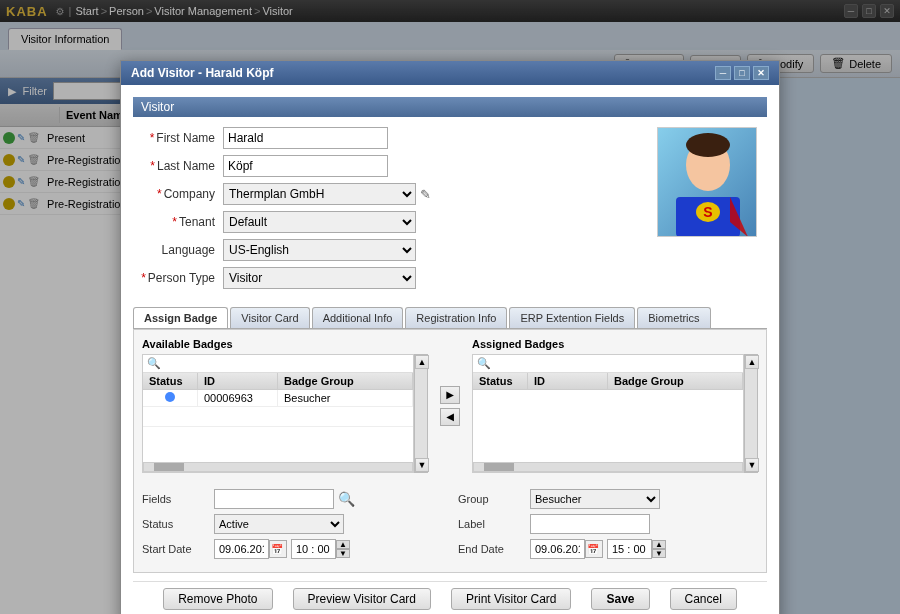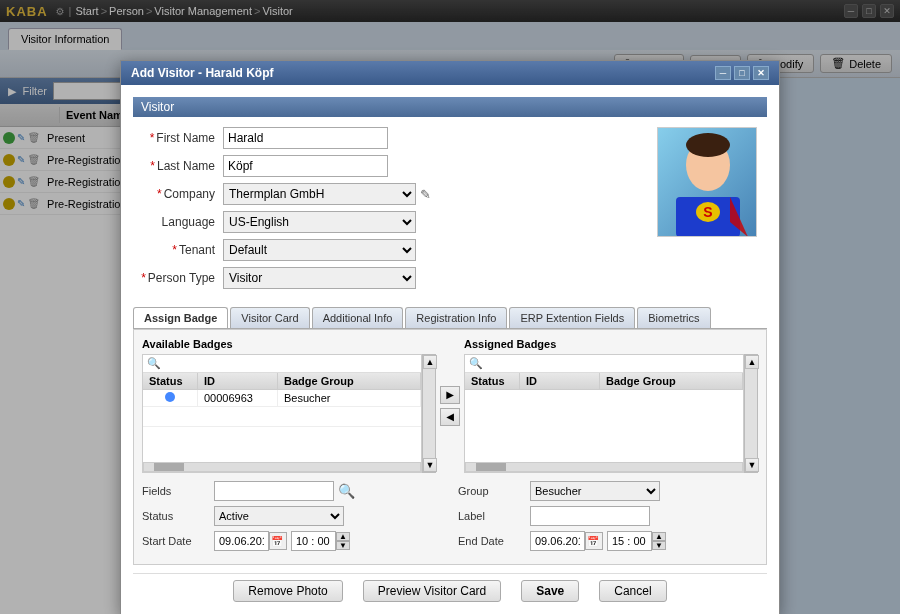--- a/index.html
+++ b/index.html
@@ -61,21 +61,21 @@
     .photo-area { width: 110px; }
     .photo-box { width: 100px; height: 110px; background: #eee; border: 1px solid #ccc; overflow: hidden; display: flex; align-items: center; justify-content: center; }
 
     
     .inner-tabs { display: flex; margin-bottom: 0; border-bottom: 1px solid #aaa; }
     .inner-tab { background: linear-gradient(to bottom, #e8eef5, #d0d8e5); border: 1px solid #aaa; border-bottom: none; padding: 4px 10px; font-size: 11px; cursor: pointer; border-radius: 3px 3px 0 0; margin-right: 2px; color: #333; }
     .inner-tab.active { background: #fff; font-weight: bold; }
 
     
     .badge-section { background: #f5f5f5; border: 1px solid #ccc; padding: 8px; margin-top: 0; }
-    .badge-panels { display: flex; margin-bottom: 8px; }
+    .badge-panels { display: flex; gap: 8px; margin-bottom: 16px; }
     .badge-panel { flex: 1; }
     .badge-panel-title { font-size: 11px; font-weight: bold; margin-bottom: 4px; }
     .badge-table { border: 1px solid #ccc; background: #fff; }
     .badge-th-row { display: flex; background: linear-gradient(to bottom, #e8e8e8, #d5d5d5); border-bottom: 1px solid #ccc; }
     .badge-th { font-size: 11px; font-weight: bold; padding: 2px 6px; border-right: 1px solid #ccc; }
     .badge-td { font-size: 11px; padding: 2px 6px; border-right: 1px solid #eee; }
     .badge-row { display: flex; align-items: flex-start; border-bottom: 1px solid #eee; }
     .badge-status-dot { width: 10px; height: 10px; border-radius: 50%; background: #4488ff; display: inline-block; margin: 0 4px; }
     .badge-transfer { display: flex; flex-direction: column; align-items: center; justify-content: center; gap: 4px; padding: 0 4px; }
     .transfer-btn { width: 20px; height: 18px; background: linear-gradient(to bottom, #f0f0f0, #ddd); border: 1px solid #aaa; cursor: pointer; font-size: 10px; display: flex; align-items: center; justify-content: center; }
@@ -237,31 +237,31 @@
               <div class="form-row">
                 <div class="form-label">
                   <span class="required">*</span><span>Company</span>
                 </div>
                 <select class="form-select form-select-med">
                   <option value="Thermplan GmbH">Thermplan GmbH</option>
                 </select>
                 <span style="margin-left:4px;cursor:pointer;color:#666;font-size:13px;">✎</span>
               </div>
               <div class="form-row">
+                <div class="form-label">
+                  <span class="required">*</span><span>Tenant</span>
+                </div>
+                <select class="form-select form-select-med">
+                  <option value="Default">Default</option>
+                </select>
+              </div>
+              <div class="form-row">
                 <div class="form-label">Language</div>
                 <select class="form-select form-select-med">
                   <option value="US-English">US-English</option>
-                </select>
-              </div>
-              <div class="form-row">
-                <div class="form-label">
-                  <span class="required">*</span><span>Tenant</span>
-                </div>
-                <select class="form-select form-select-med">
-                  <option value="Default">Default</option>
                 </select>
               </div>
               <div class="form-row">
                 <div class="form-label">
                   <span class="required">*</span><span>Person Type</span>
                 </div>
                 <select class="form-select form-select-med">
                   <option value="Visitor">Visitor</option>
                 </select>
               </div>
@@ -416,20 +416,21 @@
                     <div class="spin-btn">▼</div>
                   </div>
                 </div>
               </div>
             </div>
           </div>
 
           <div class="action-row">
             <button class="action-btn">Remove Photo</button>
             <button class="action-btn">Preview Visitor Card</button>
+            <button class="action-btn">Print Visitor Card</button>
             <button class="action-btn" style="font-weight:bold;">Save</button>
             <button class="action-btn">Cancel</button>
           </div>
         </div>
       </div>
     </div>
   </div>
 </div>
 
 </body></html>

